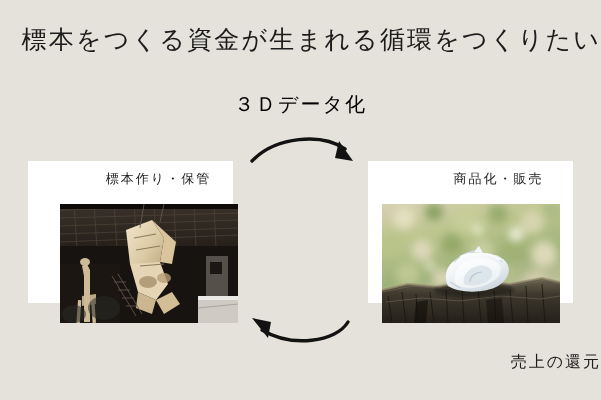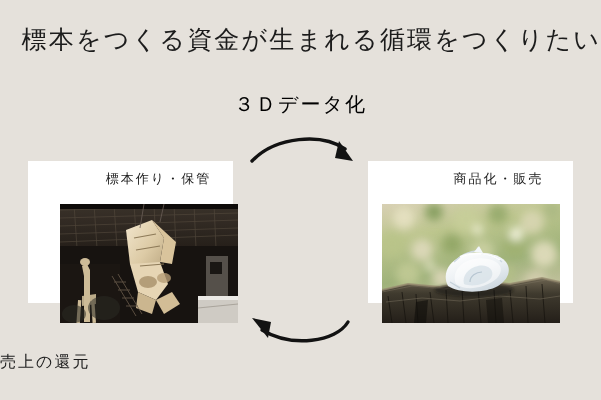--- a/index.html
+++ b/index.html
@@ -50,21 +50,21 @@
     color: #000000;
     white-space: nowrap;
   }
 
   
   .caption-bottom {
     position: absolute;
     left: 0;
     top: 352px;
     width: 601px;
-    text-align: left;
+    text-align: right;
     font-size: 16px;
     letter-spacing: 2.0px;
     color: #1c1c1c;
     white-space: nowrap;
   }
 
   
   .card {
     position: absolute;
     background: #ffffff;

